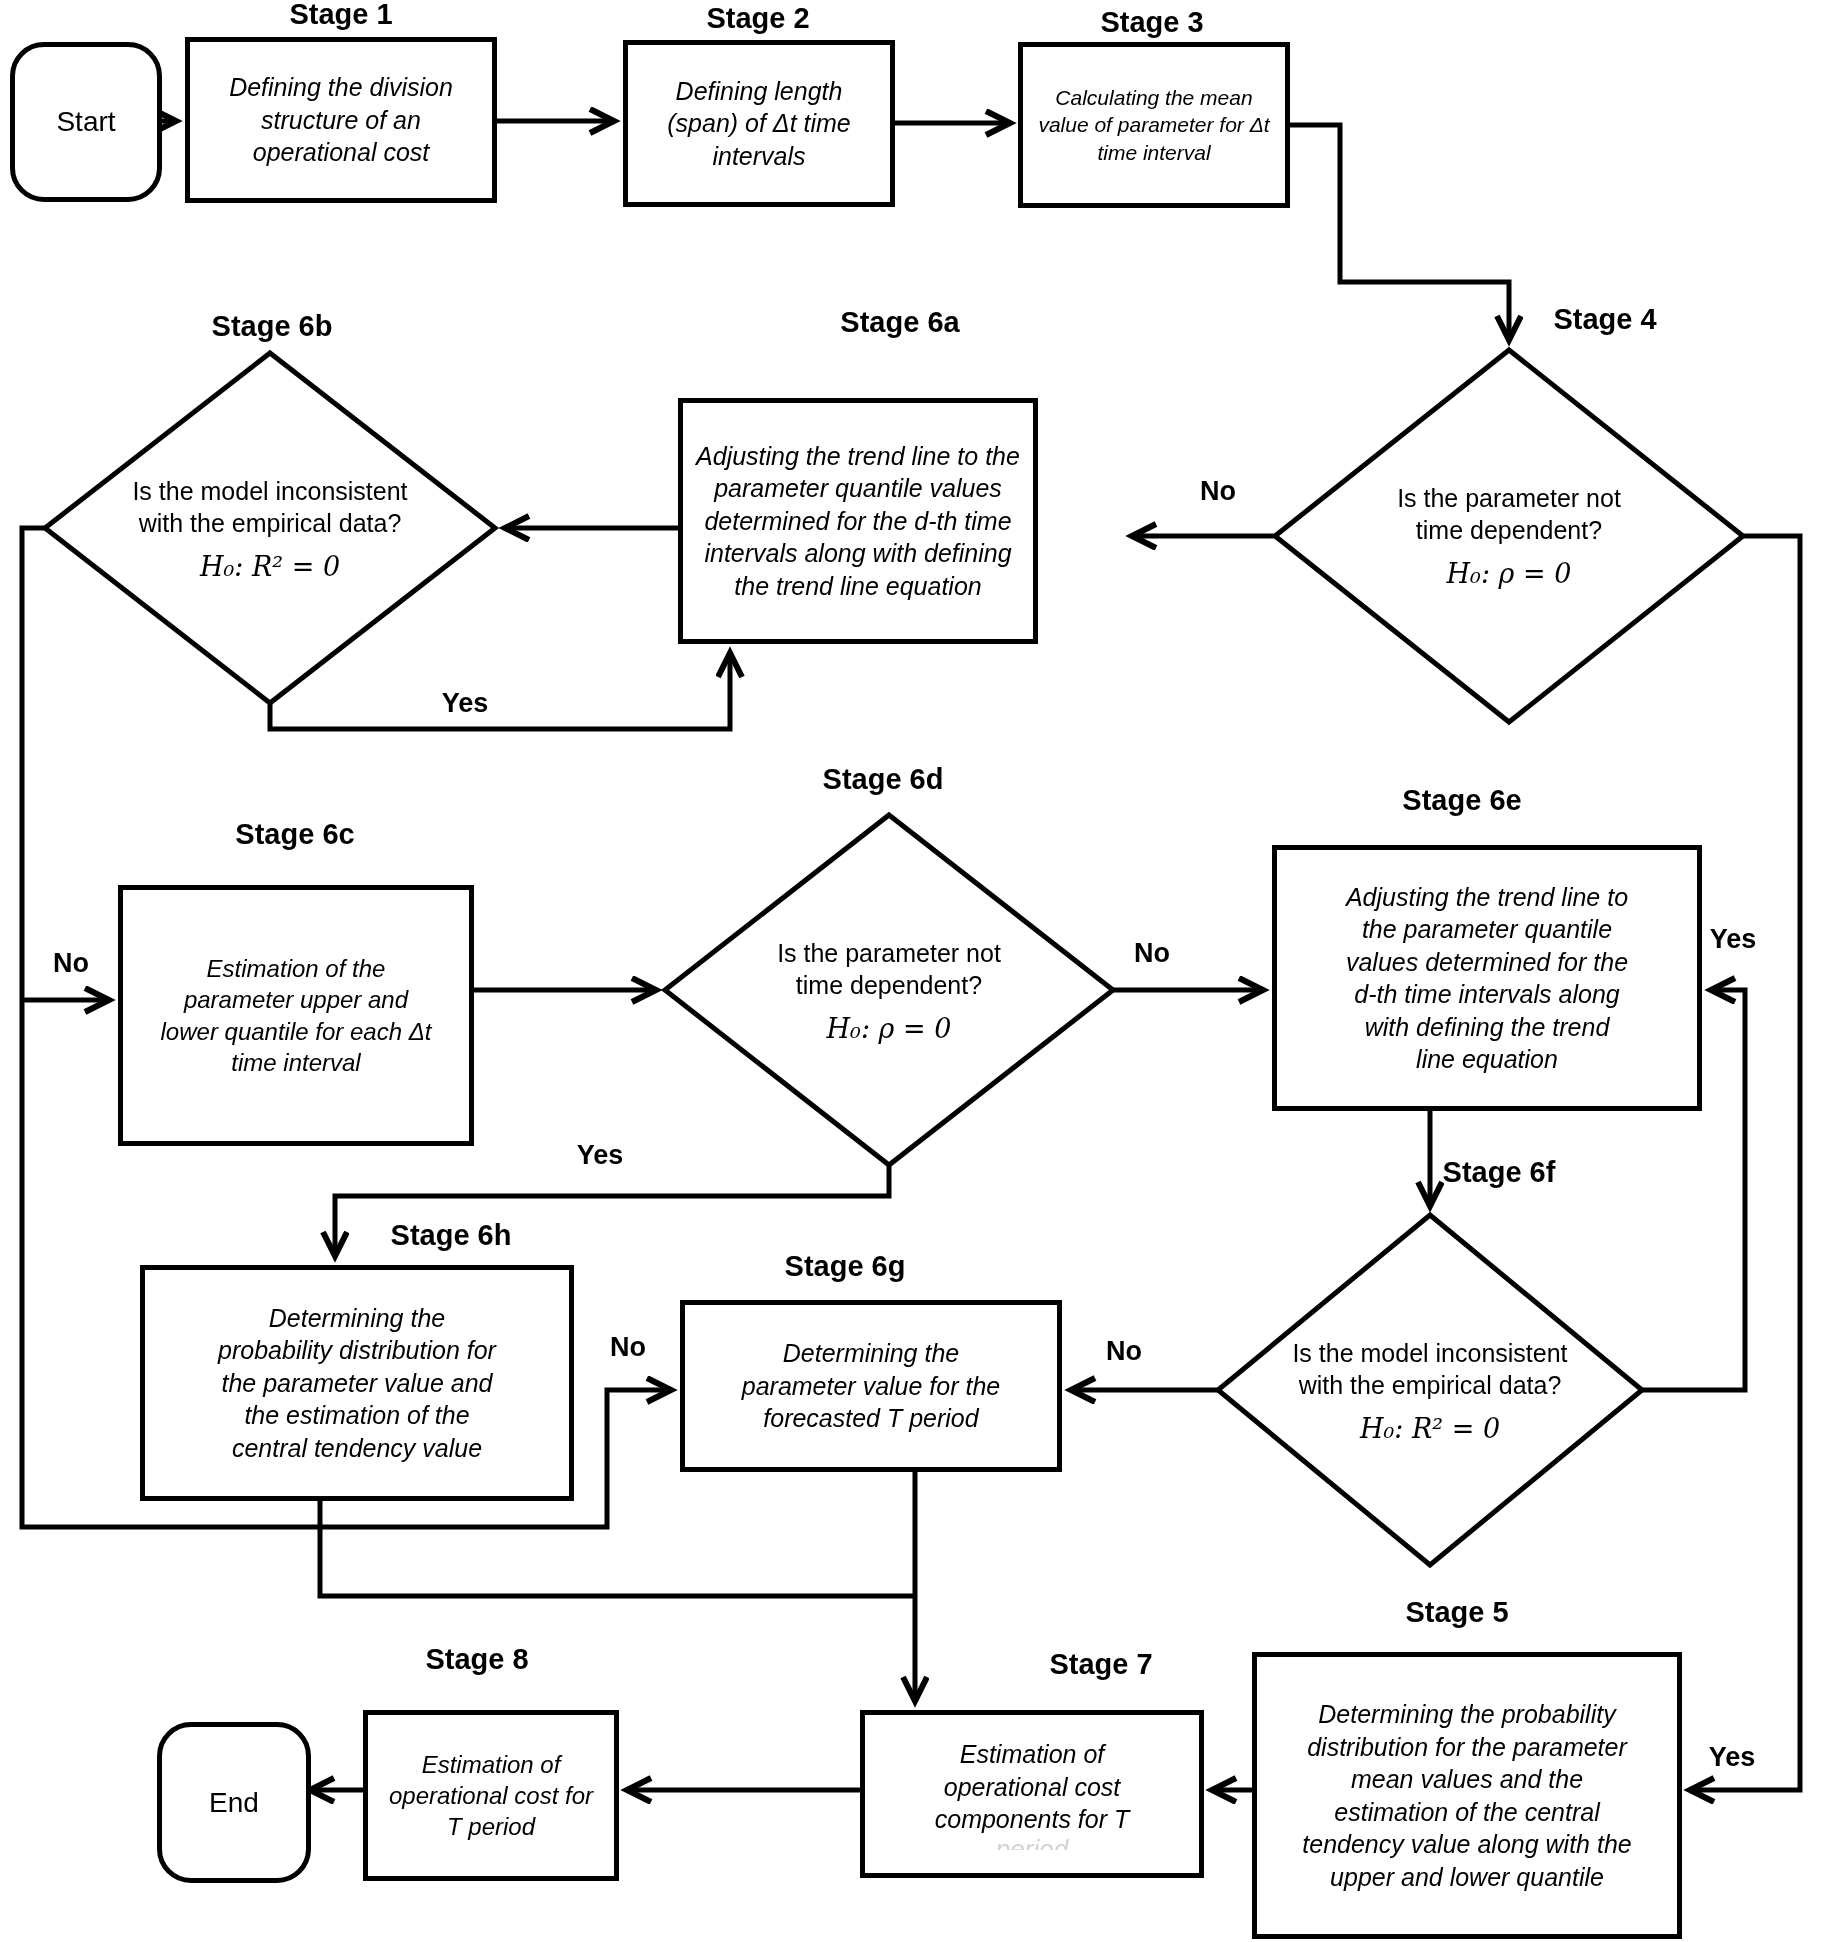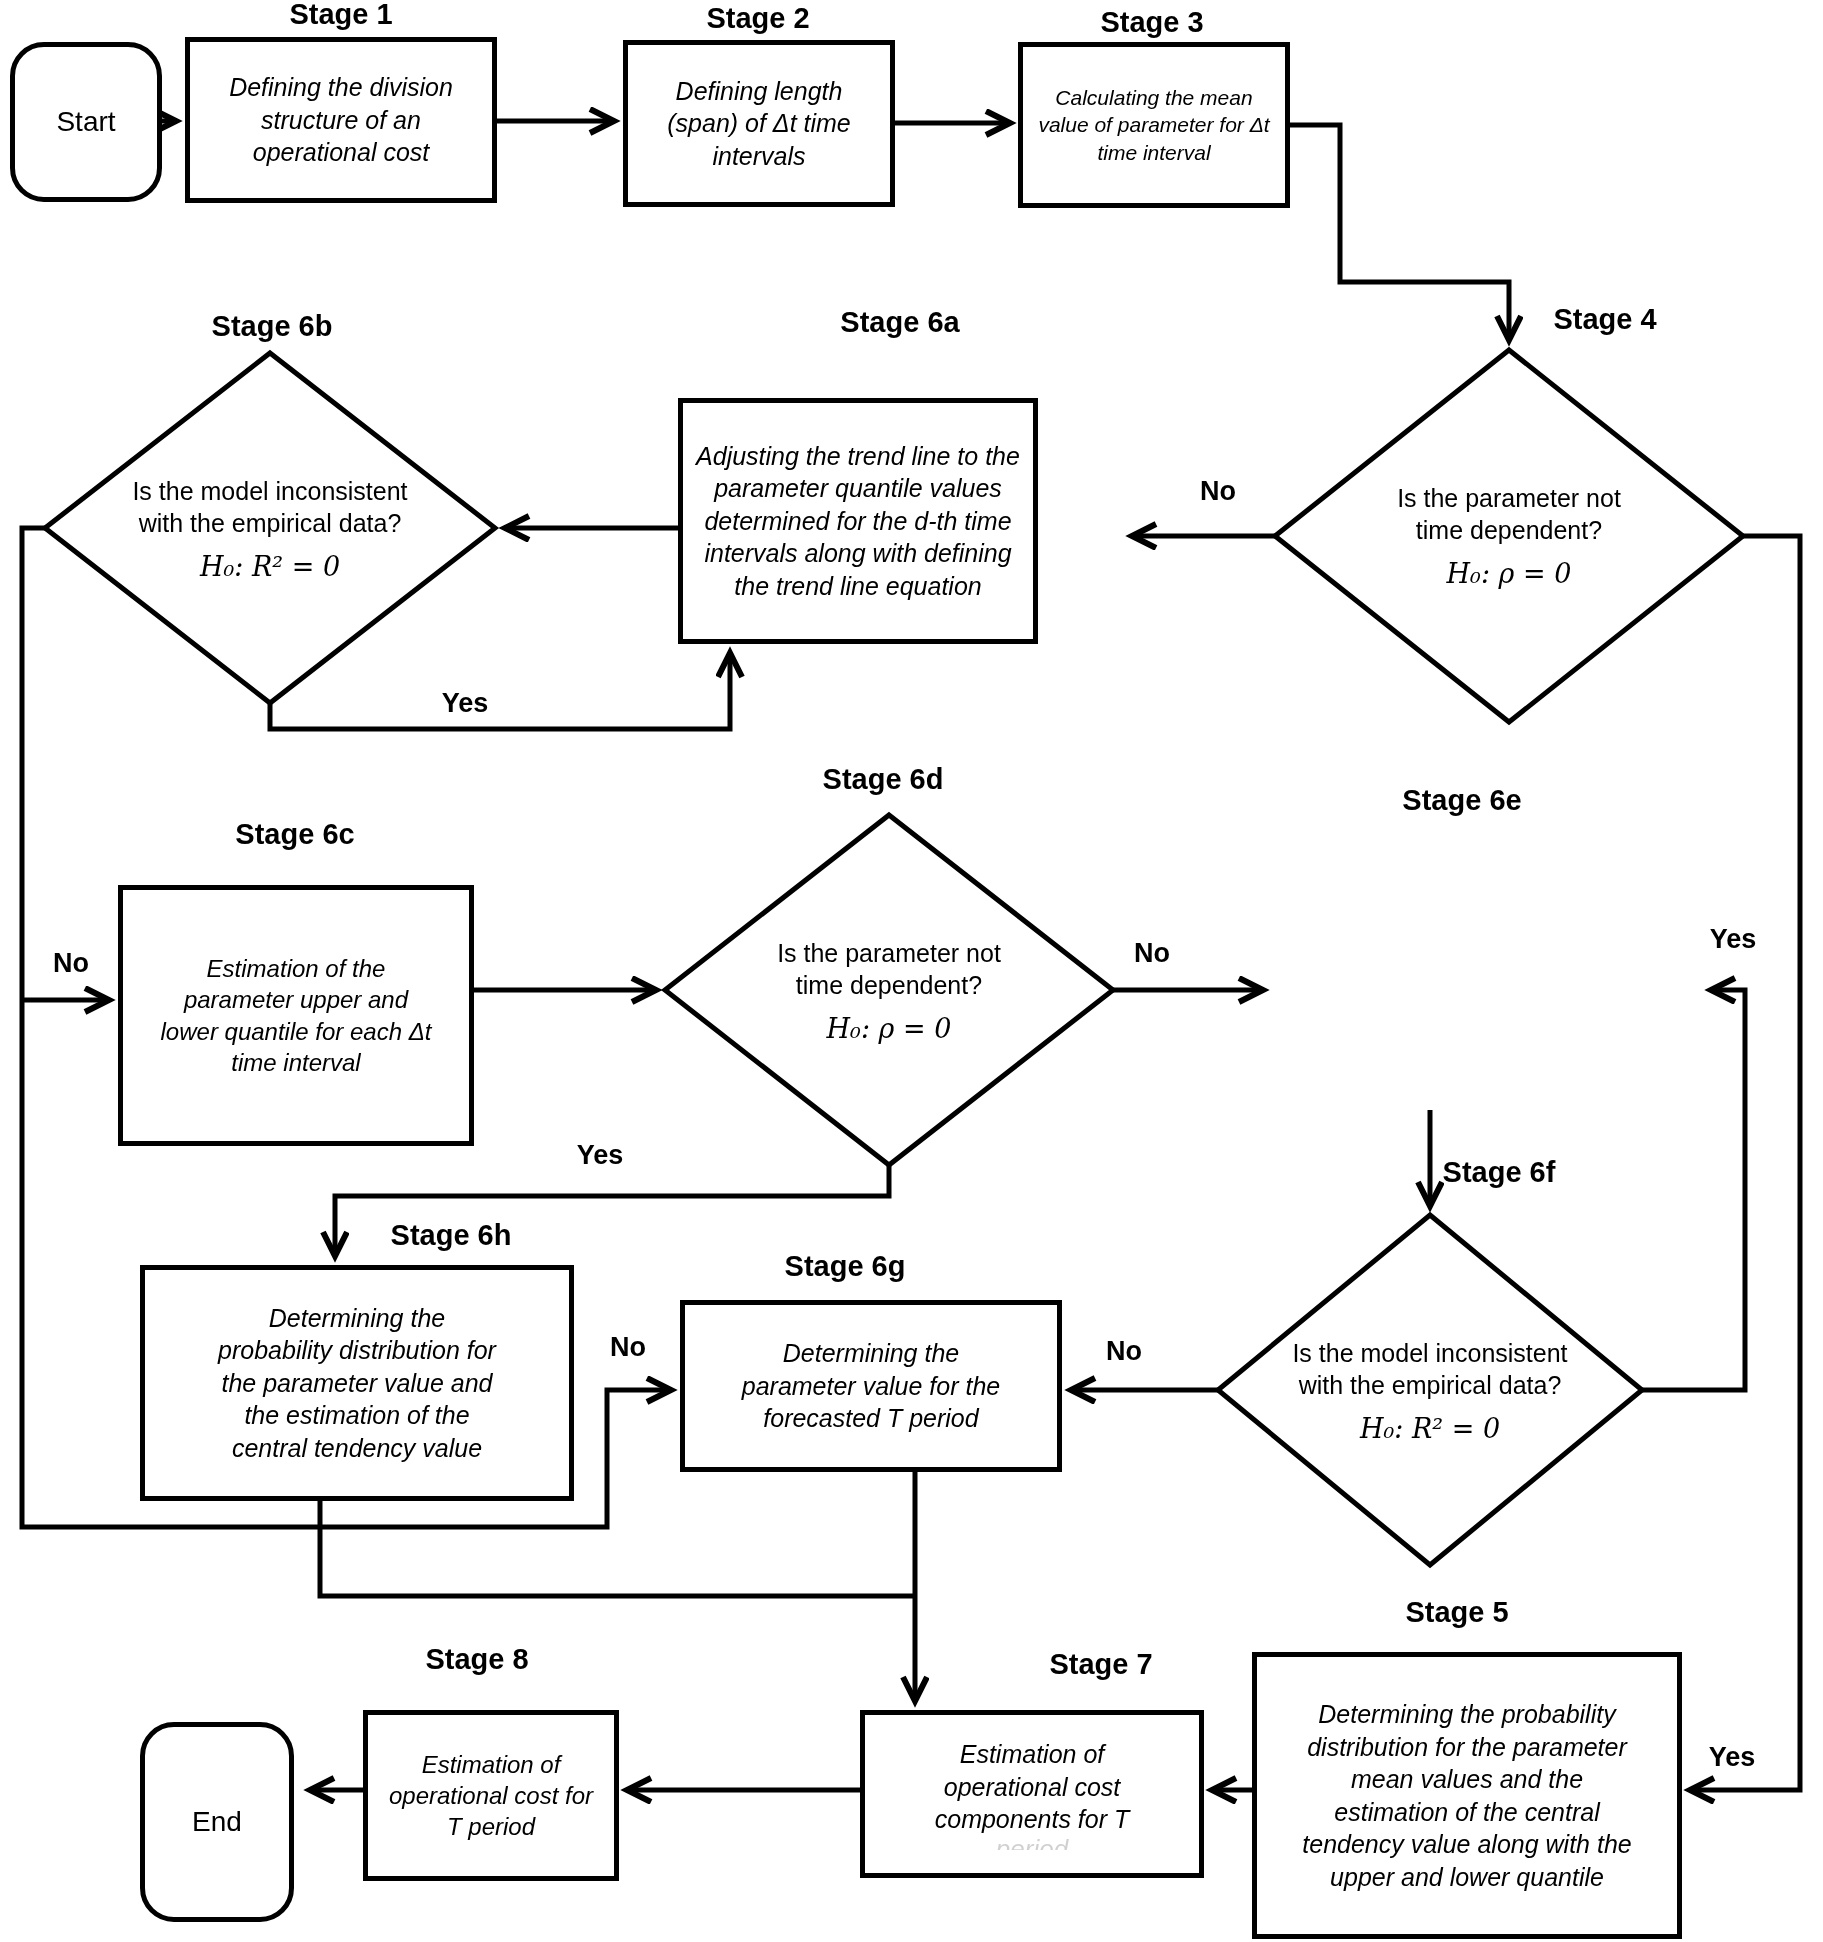--- a/index.html
+++ b/index.html
@@ -61,21 +61,21 @@
       <polygon points="1509,350 1743,536 1509,722 1275,536"></polygon>
       <polygon points="270,353 495,528 270,703 45,528"></polygon>
       <polygon points="889,815 1113,990 889,1165 665,990"></polygon>
       <polygon points="1430,1215 1642,1390 1430,1565 1218,1390"></polygon>
     </g>
   </svg>
 
   <div class="box rounded" style="left:10px;top:42px;width:152px;height:160px">
     <div class="terminal">Start</div>
   </div>
-  <div class="box rounded" style="left:140px;top:1722px;width:154px;height:200px">
+  <div class="box rounded" style="left:157px;top:1722px;width:154px;height:161px">
     <div class="terminal">End</div>
   </div>
 
   <div class="box" style="left:185px;top:37px;width:312px;height:166px">
     <div class="txt">Defining the division
 structure of an
 operational cost</div>
   </div>
   <div class="box" style="left:623px;top:40px;width:272px;height:167px">
     <div class="txt">Defining length
@@ -92,20 +92,28 @@
 parameter quantile values
 determined for the d-th time
 intervals along with defining
 the trend line equation</div>
   </div>
   <div class="box mid" style="left:118px;top:885px;width:356px;height:261px">
     <div class="txt">Estimation of the
 parameter upper and
 lower quantile for each Δt
 time interval</div>
+  </div>
+  <div class="box" style="left:1272px;top:845px;width:430px;height:266px">
+    <div class="txt">Adjusting the trend line to
+the parameter quantile
+values determined for the
+d-th time intervals along
+with defining the trend
+line equation</div>
   </div>
   <div class="box" style="left:140px;top:1265px;width:434px;height:236px">
     <div class="txt">Determining the
 probability distribution for
 the parameter value and
 the estimation of the
 central tendency value</div>
   </div>
   <div class="box" style="left:680px;top:1300px;width:382px;height:172px">
     <div class="txt">Determining the

